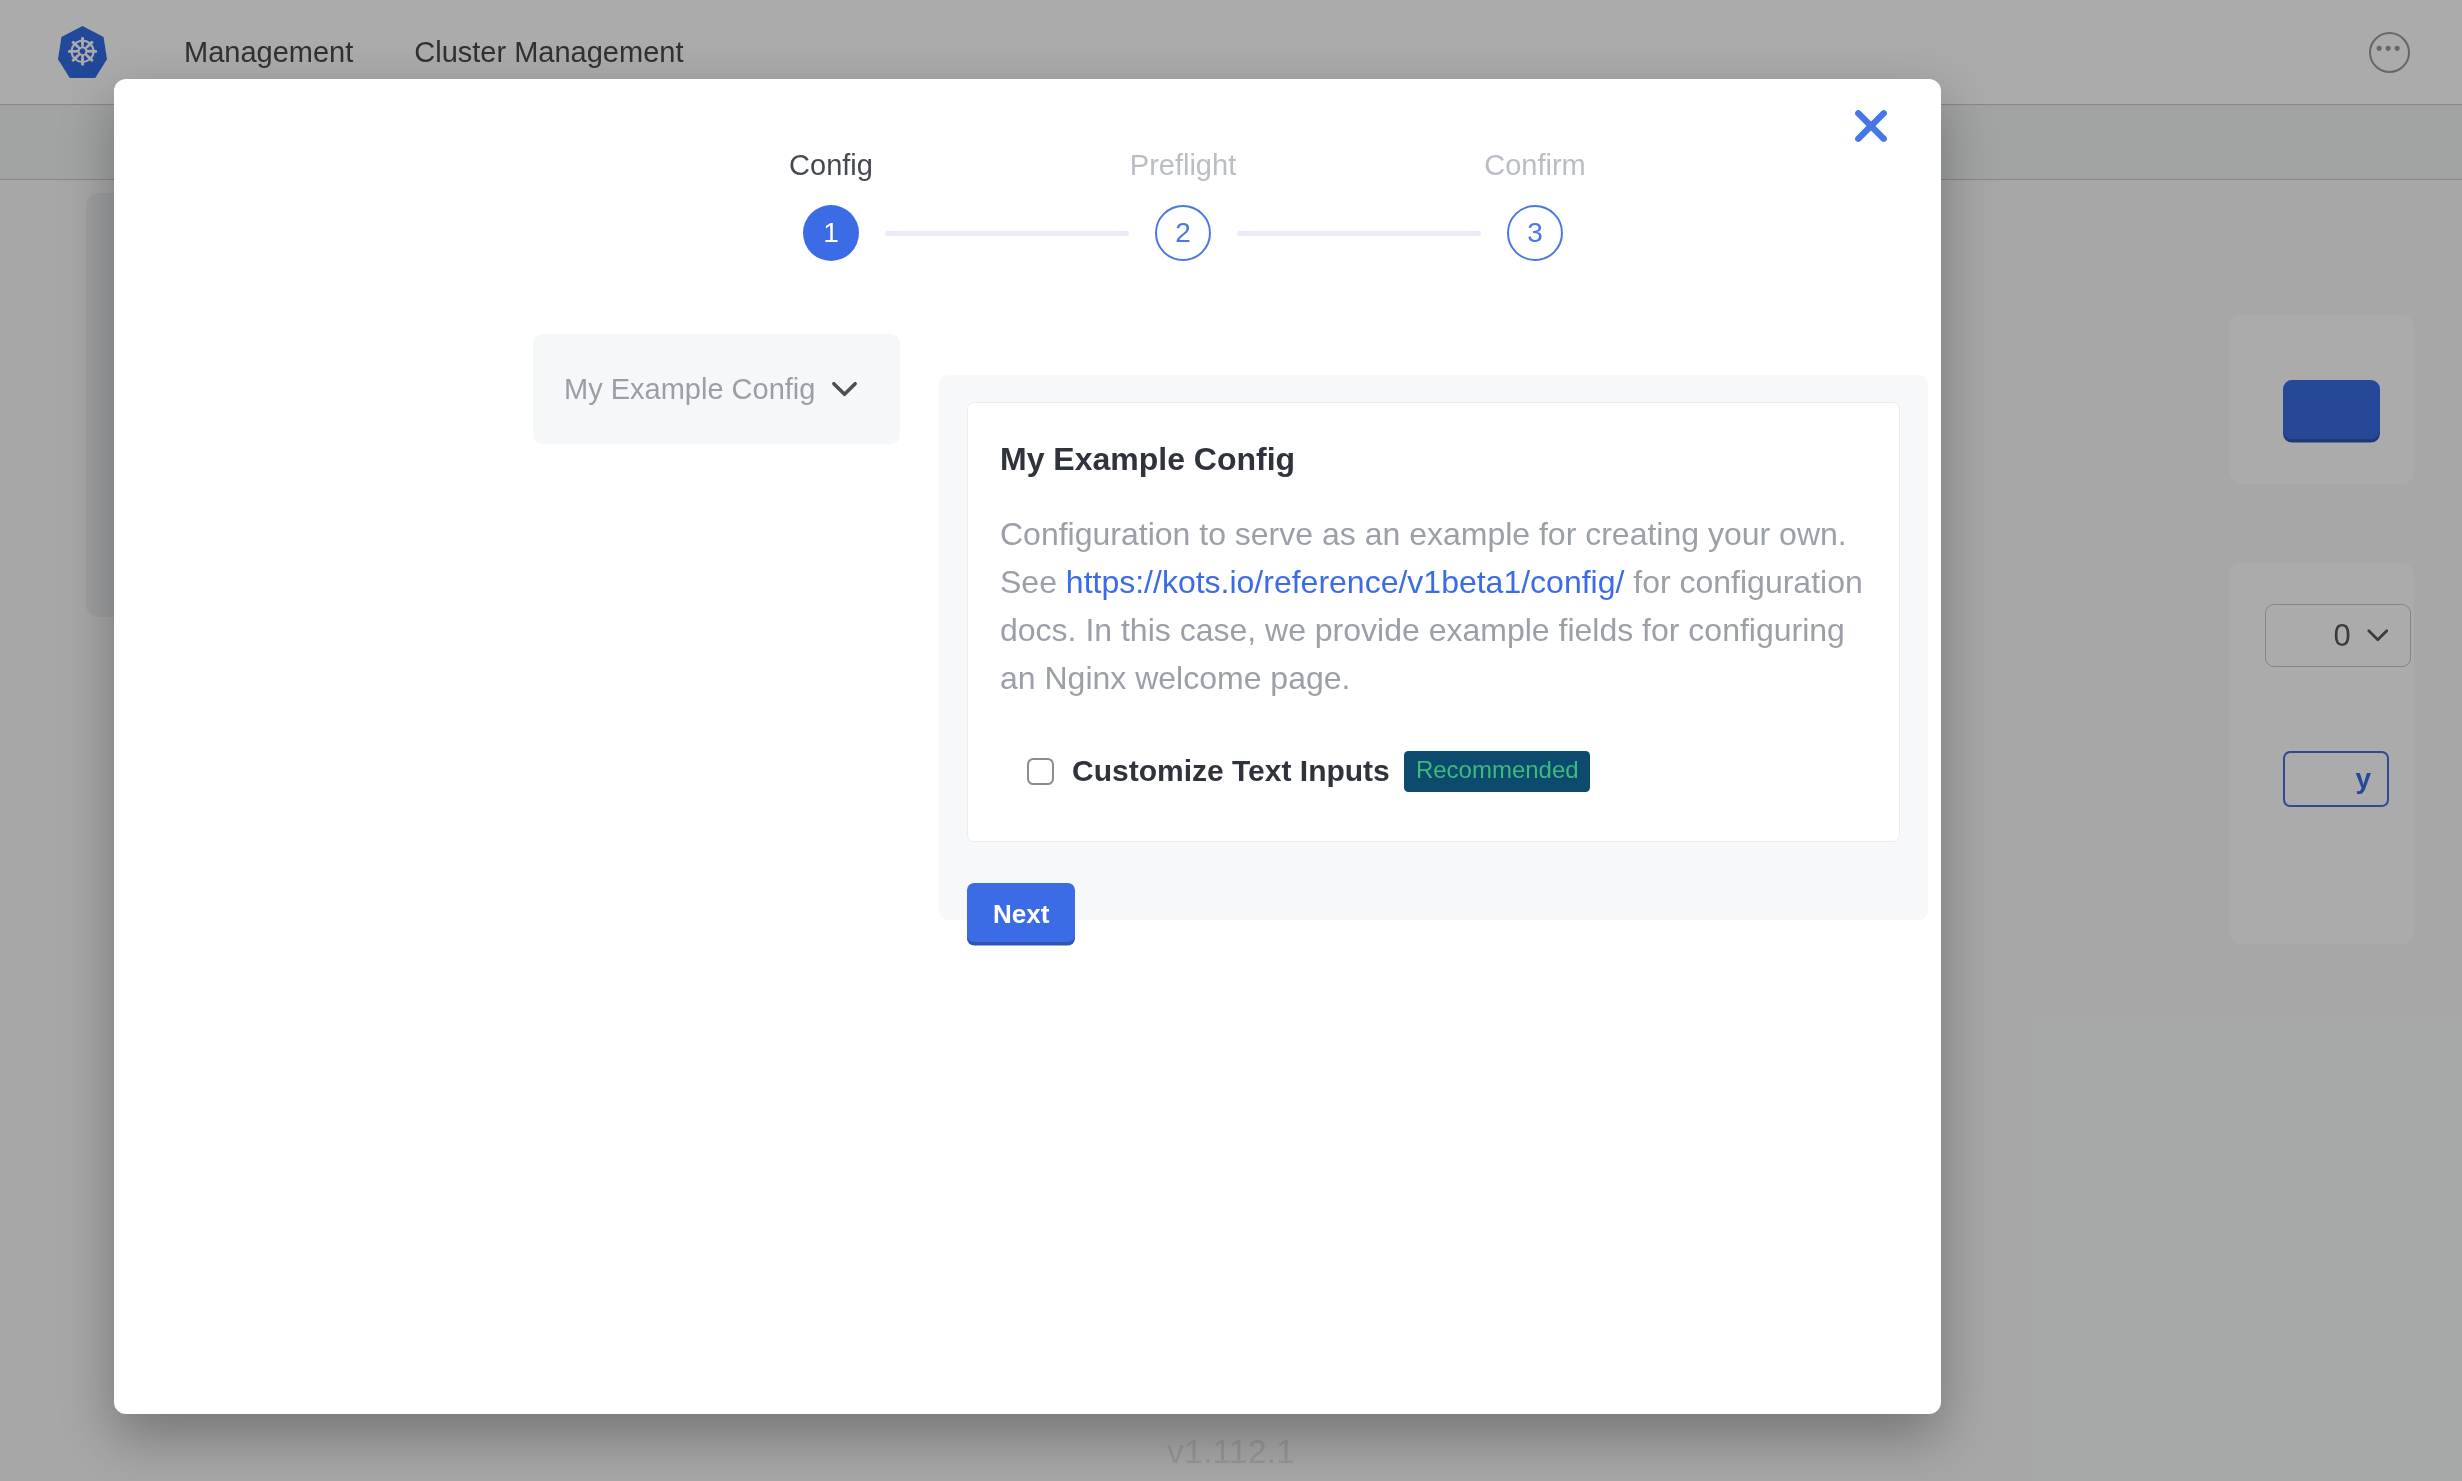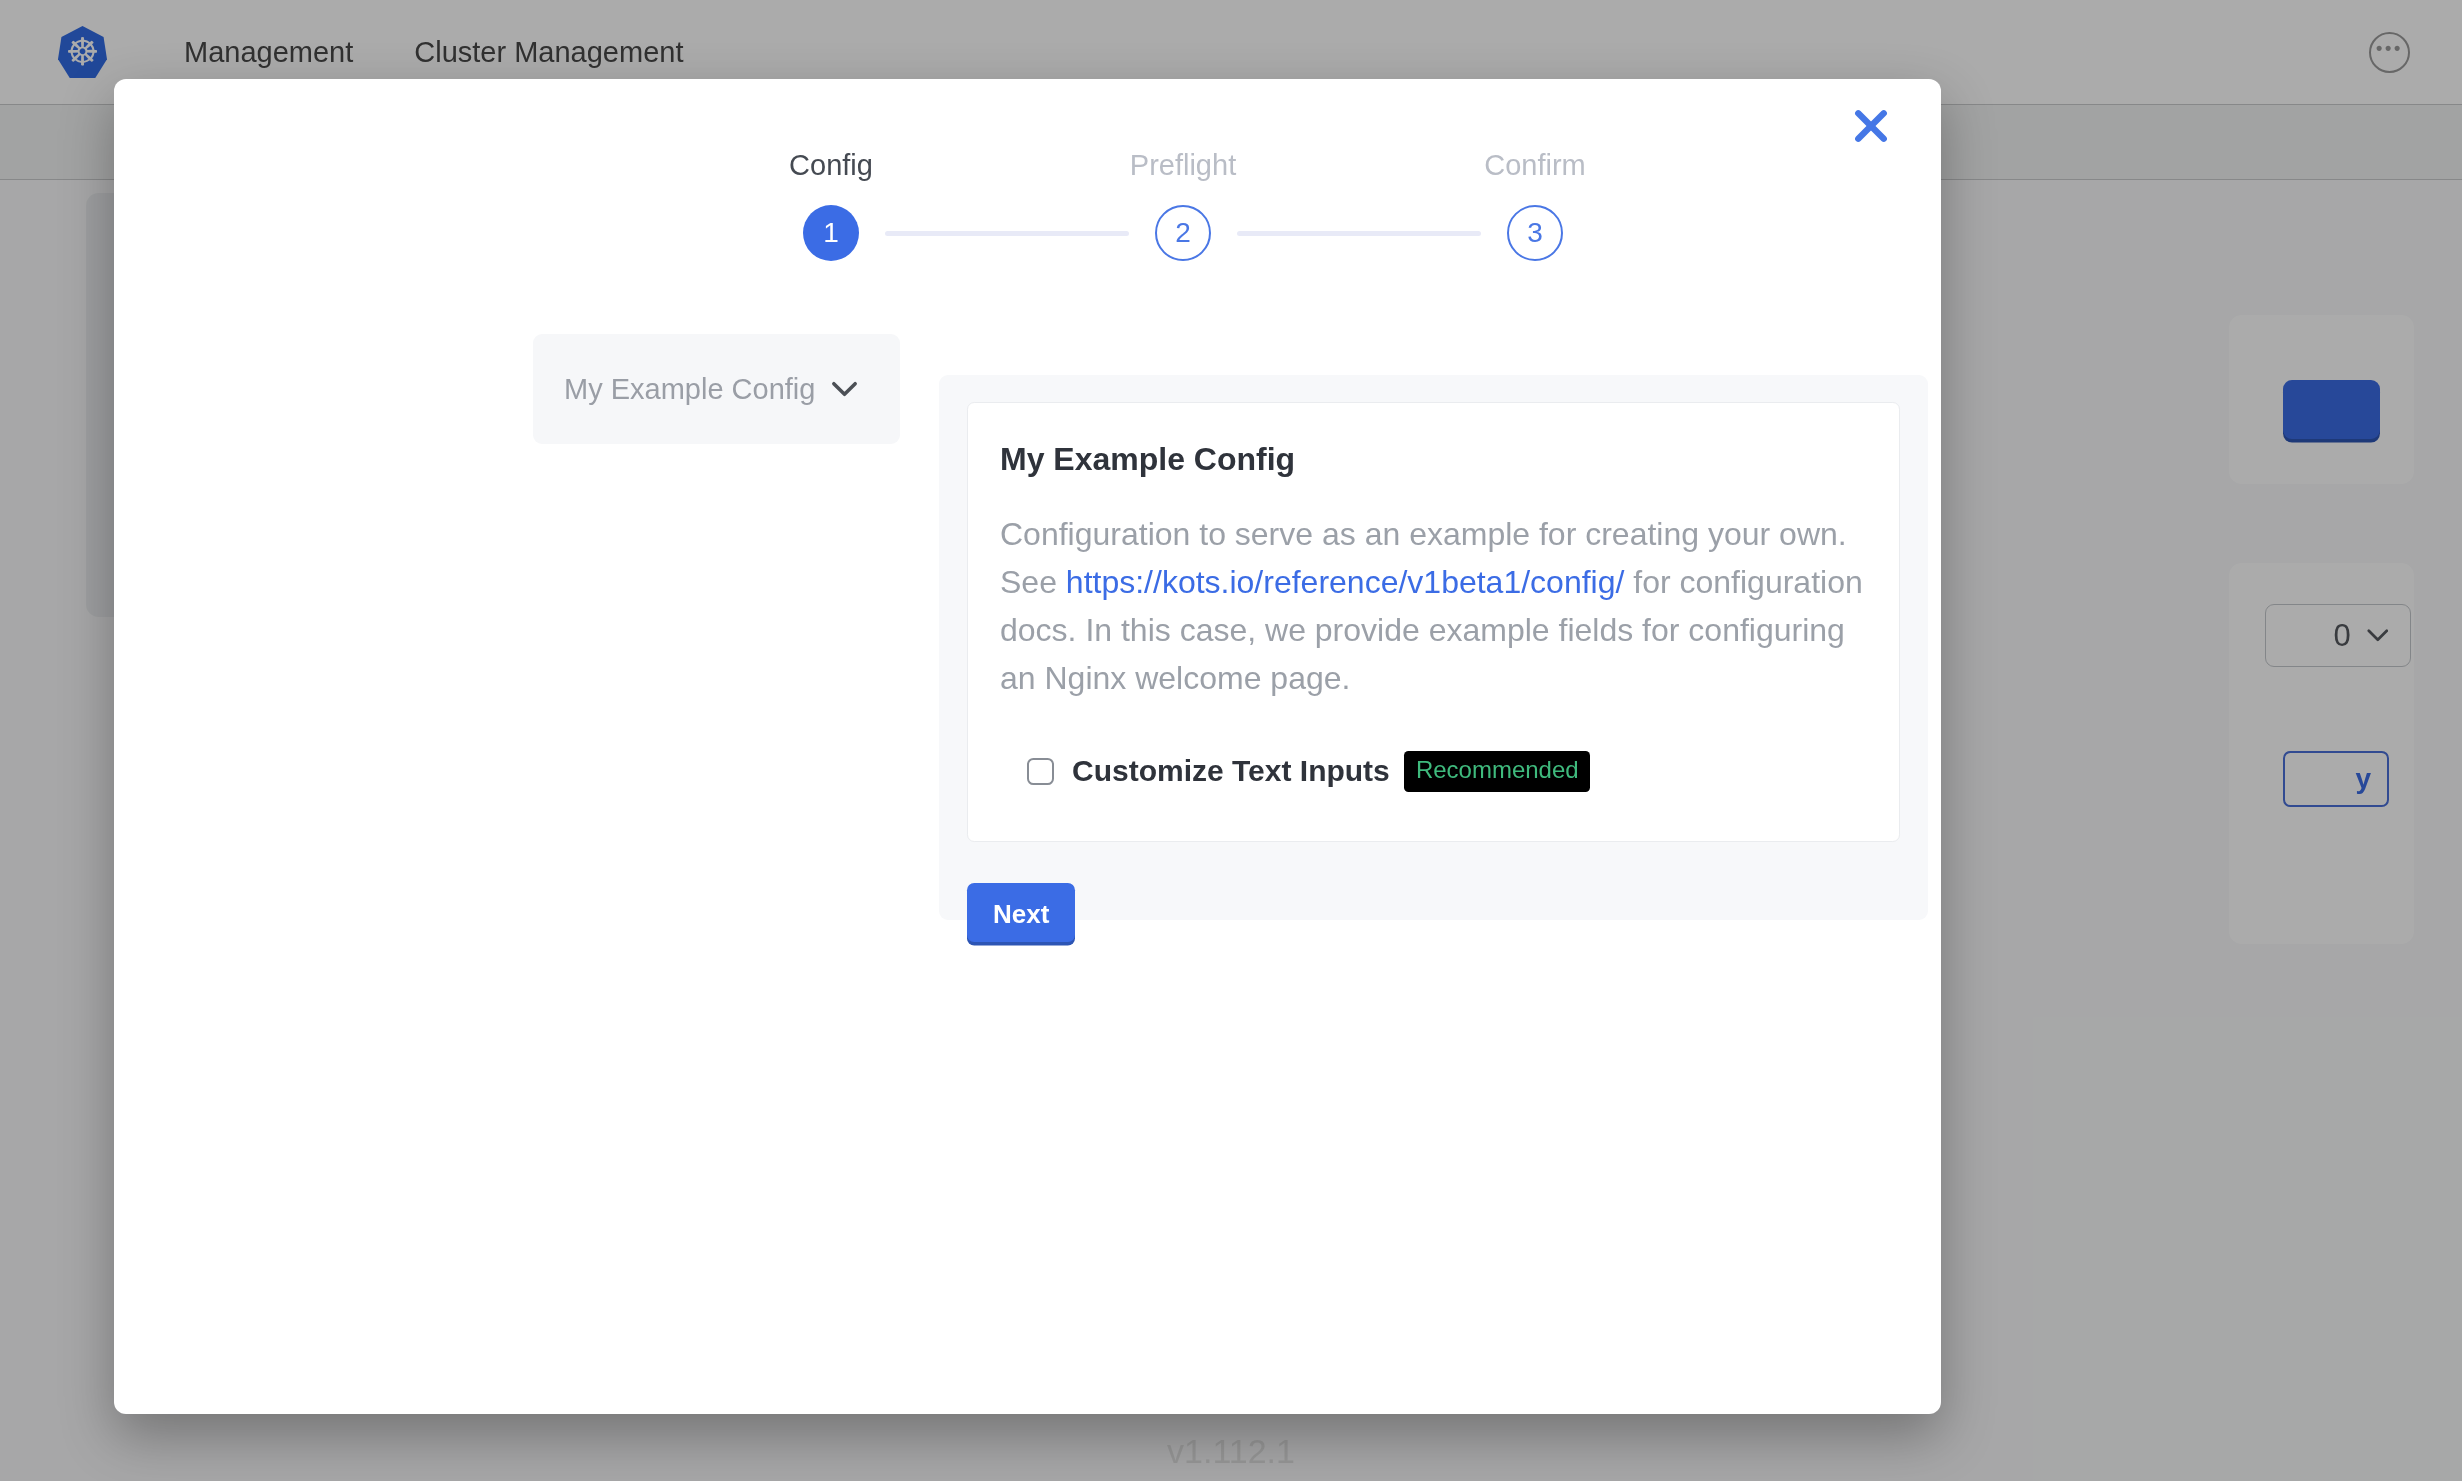--- a/index.html
+++ b/index.html
@@ -110,21 +110,21 @@
   .card-desc { margin:32px 0 0; font-size:32px; line-height:1.5; color:#9ba0a8; }
   .card-desc a { color:#3b6ce5; text-decoration:none; cursor:pointer; }
 
   .checkbox-row { margin:49px 0 0 27px; display:flex; align-items:center; }
   .checkbox {
     width:27px; height:27px; border:2.7px solid #888d95; border-radius:6.3px;
     background:#ffffff; margin-right:18px; flex:none; cursor:pointer;
   }
   .checkbox-label { font-size:30px; font-weight:bold; color:#2f333b; white-space:nowrap; }
   .badge {
-    margin-left:14.4px; background:#000000; color:#3fba7d;
+    margin-left:14.4px; background:#0c4a6e; color:#3fba7d;
     font-size:24px; padding:5.4px 11.7px 7.2px; border-radius:4.5px; white-space:nowrap;
   }
   .checkbox-help { margin:10.8px 0 0 102px; font-size:25px; color:#9ba0a8; }
 
   .next-btn {
     margin-top:41px; height:59px; padding:16px 26px; border:none;
     background:#3b6ce5; color:#ffffff; font-family:"Liberation Sans", sans-serif;
     font-size:26px; font-weight:bold; border-radius:7.2px;
     box-shadow:0 3.6px 0 #2d55b4; cursor:pointer;text-align:center;
   }

